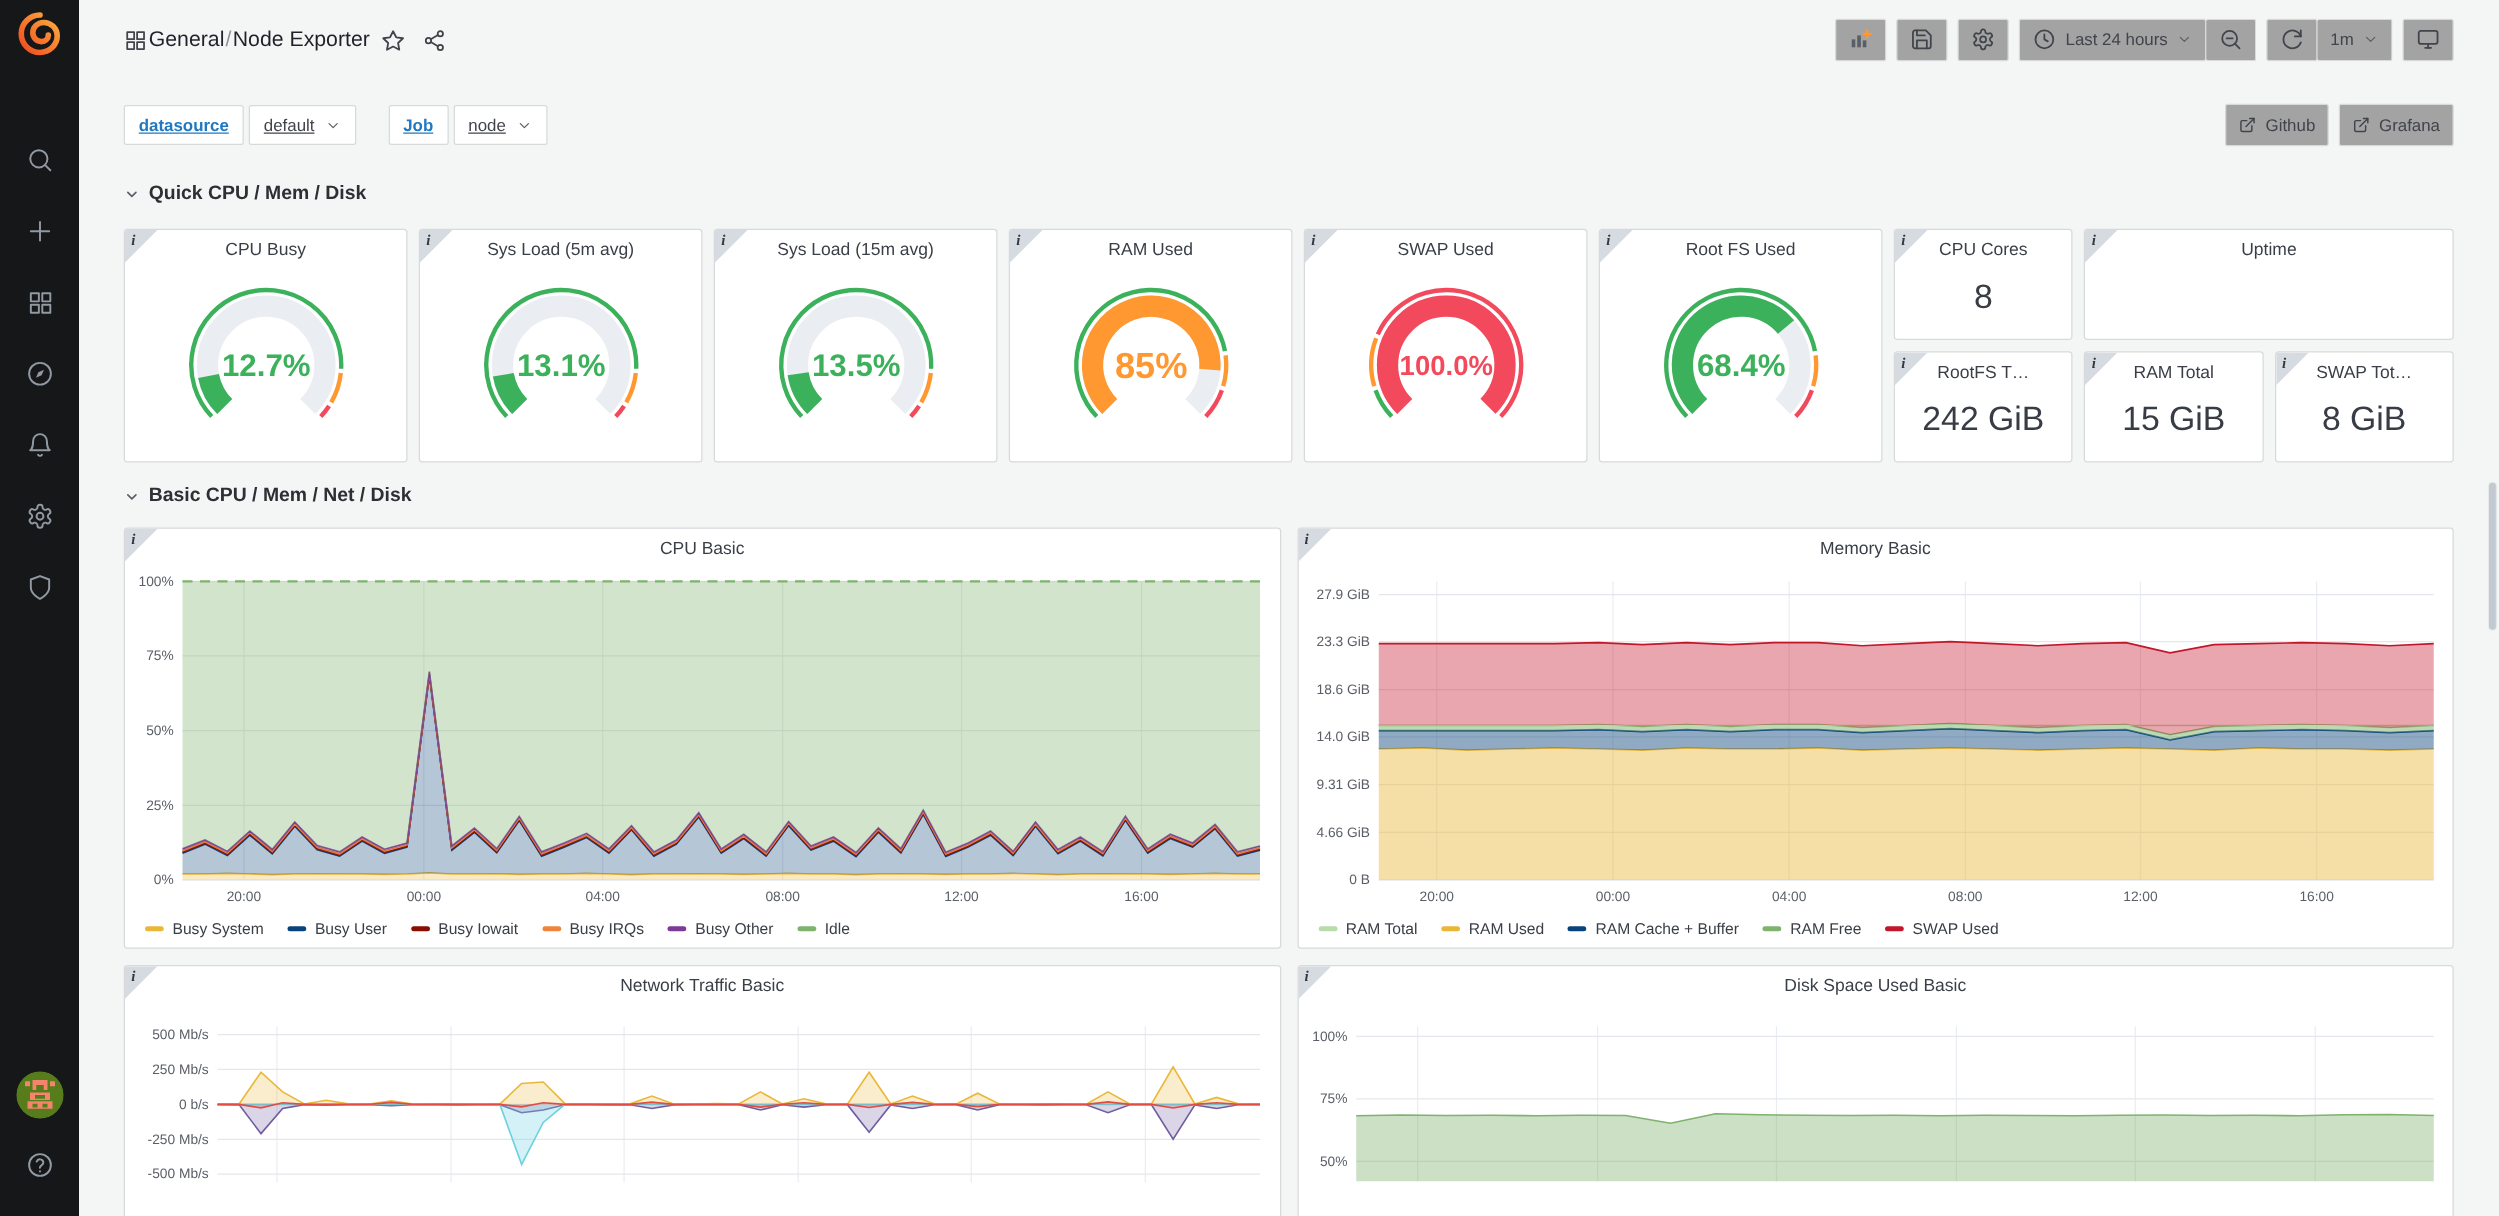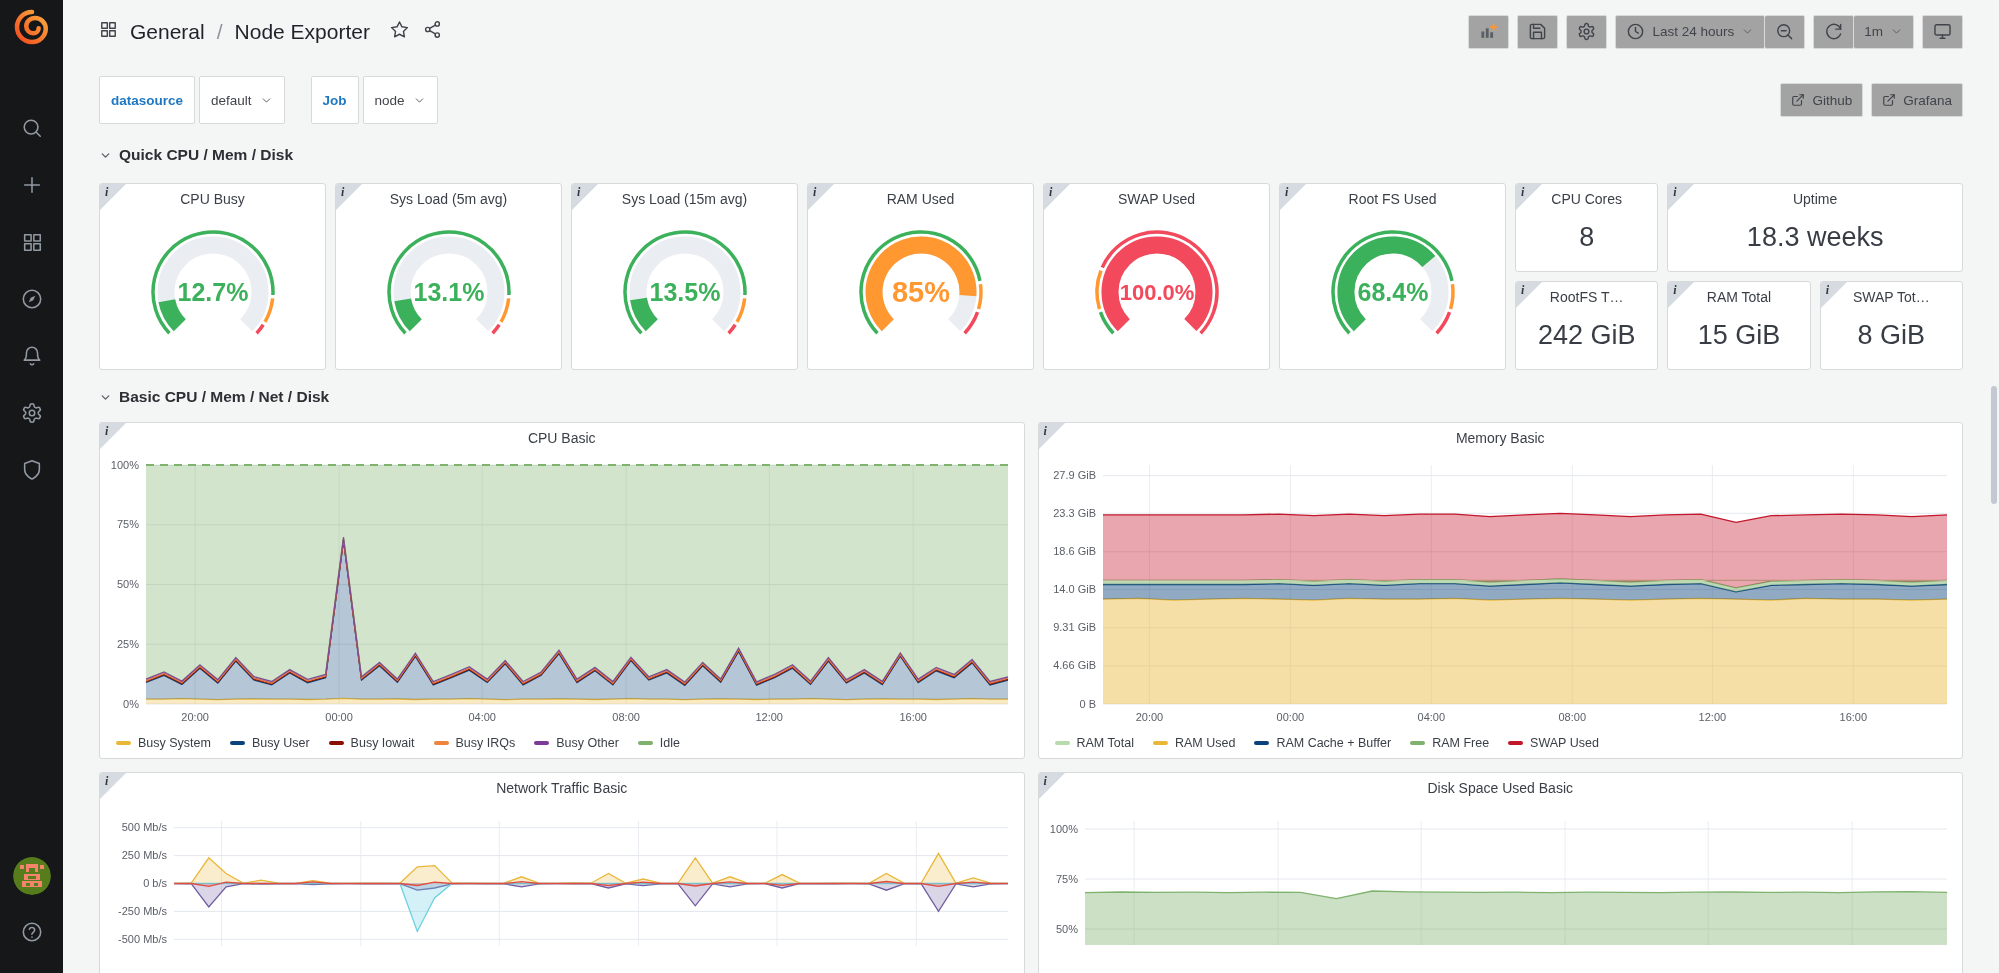--- a/index.html
+++ b/index.html
@@ -12,36 +12,36 @@
   .sidebar { position:fixed; left:0; top:0; width:63px; height:973px; background:#161719;
     display:flex; flex-direction:column; align-items:center; z-index:10; }
   .logo { margin-top:7px; width:40px; height:40px; }
   .side-top { display:flex; flex-direction:column; align-items:center; gap:35px; margin-top:70px; }
   .side-bottom { margin-top:auto; display:flex; flex-direction:column; align-items:center; gap:26px; margin-bottom:30px; }
   .sic { width:22px; height:22px; stroke:#9199A3; fill:none; stroke-width:1.7; stroke-linecap:round; stroke-linejoin:round; cursor:pointer; }
   .avatar { width:38px; height:38px; border-radius:50%; overflow:hidden; cursor:pointer; }
   
   .main { margin-left:63px; padding:0 36px; }
   .navbar { height:63px; display:flex; align-items:center; }
-  .crumb { display:flex; align-items:flex-start; gap:12px; font-size:21px; color:#1F2329; }
+  .crumb { display:flex; align-items:flex-end; gap:1px; font-size:17px; color:#1F2329; }
   .crumb .divider { color:#8E949C; }
   .ic { width:19px; height:19px; stroke:#41444B; fill:none; stroke-width:1.8; stroke-linecap:round; stroke-linejoin:round; }
   .ic.sm { width:14px; height:14px; stroke-width:2; }
   .ic.caret { width:13px; height:13px; stroke:#5A5E66; }
   .crumb-icons { display:flex; gap:14px; margin-left:8px; }
   .nav-actions { margin-left:auto; display:flex; gap:8px; align-items:center; }
   .btn { height:34px; background:#a3a3a3; border:1px solid #D8D9DA; border-radius:2px;
     display:flex; align-items:center; gap:7px; padding:0 10px; font-size:13.5px; color:#41444B; cursor:pointer; }
   .btn-group { display:flex; }
   .btn-group .btn + .btn { border-left:none; }
   
   .var-row { display:flex; align-items:center; margin-top:21px; height:32px; }
   .var-pair { display:flex; gap:4px; margin-right:26px; }
-  .chip { height:48px; background:#fff; border:1px solid #D8D9DA; border-radius:2px;
-    display:flex; align-items:center; padding:0 11px; font-size:13.5px; cursor:pointer; }
+  .chip { height:32px; background:#fff; border:1px solid #D8D9DA; border-radius:2px;
+    display:flex; align-items:center; padding:0 11px; font-size:13.5px; cursor:pointer;text-decoration:underline; }
   .chip.lbl { color:#1F78C1; font-weight:700; cursor:default; }
   .chip.val { color:#41444B; gap:8px; }
   .link-btns { margin-left:auto; display:flex; gap:8px;justify-content:center; }
   
   .section-head { display:flex; align-items:center; gap:7px; font-size:15.5px; font-weight:700; color:#2C3034; margin:30px 0 19px; cursor:pointer; }
   .section-head.second { margin:18px 0 16px; }
   .section-head .ic { width:13px; height:13px; stroke:#5A5E66; stroke-width:2.4; }
   
   .panel { background:#fff; border:1px solid #D8D9DA; border-radius:3px; position:relative; overflow:hidden; }
   .corner { position:absolute; top:0; left:0; width:0; height:0;
@@ -374,21 +374,20 @@
             <span>i</span>
           </div>
         <div class="p-title">CPU Cores</div>
         <div class="stat-value">8</div>
       </div>
       <div class="panel stat-panel stat-uptime">
         <div class="corner">
             <span>i</span>
           </div>
         <div class="p-title">Uptime</div>
-        <div class="stat-value">18.3 weeks</div>
       </div>
       <div class="panel stat-panel">
         <div class="corner">
             <span>i</span>
           </div>
         <div class="p-title">RootFS T…</div>
         <div class="stat-value">242 GiB</div>
       </div>
       <div class="panel stat-panel">
         <div class="corner">

